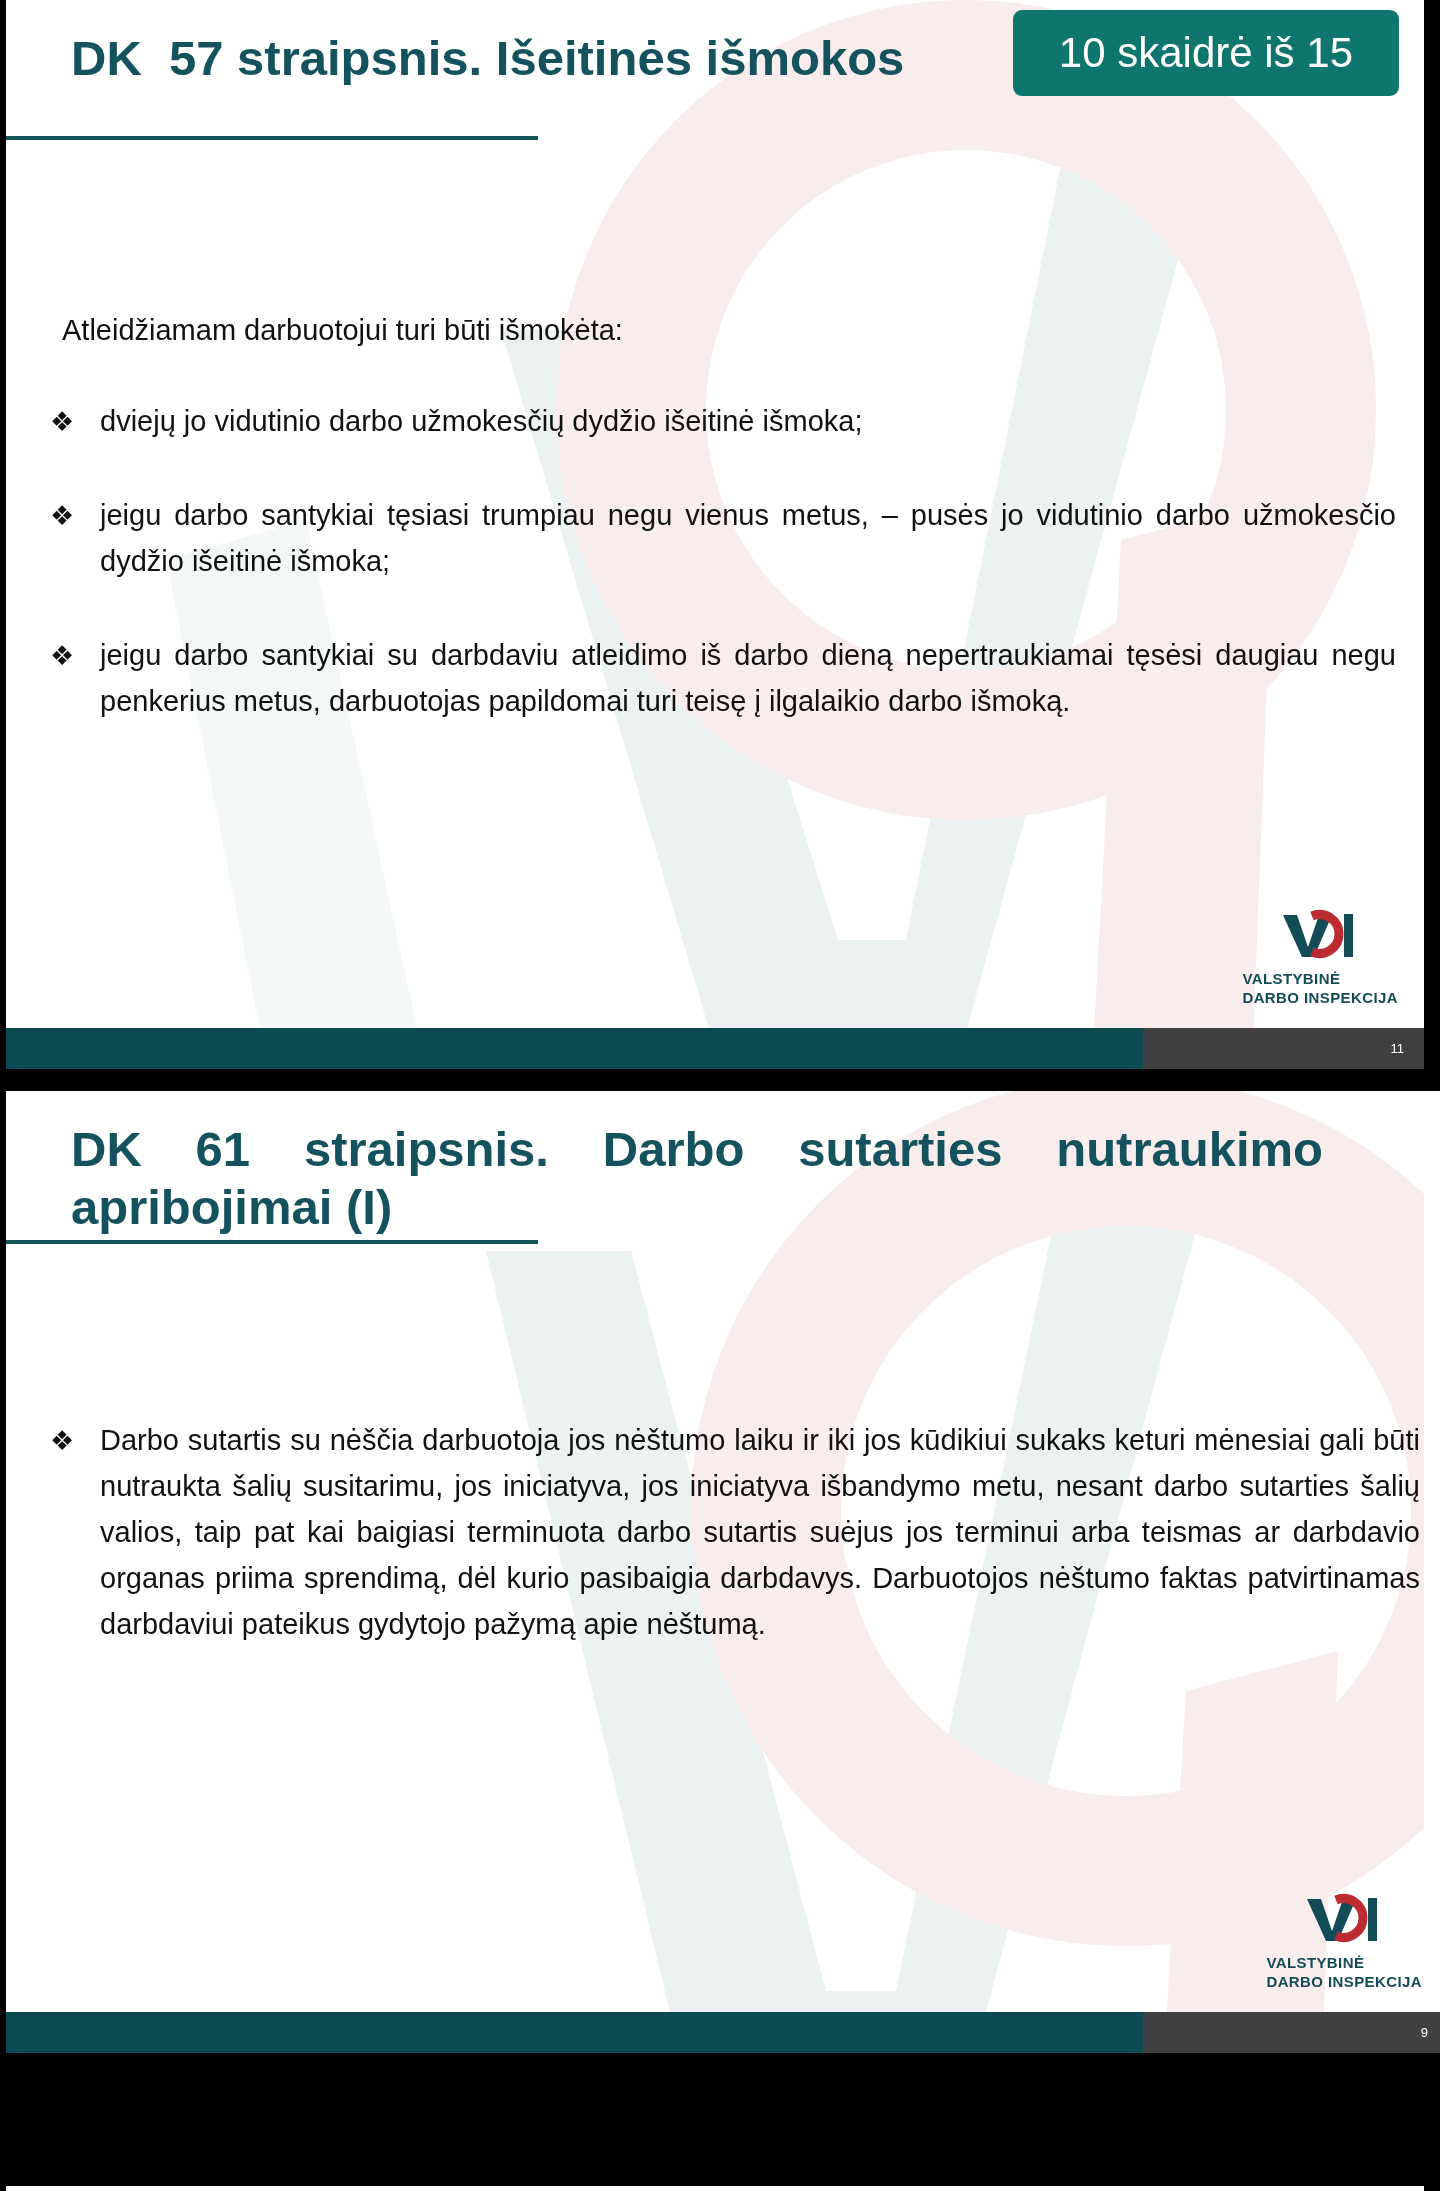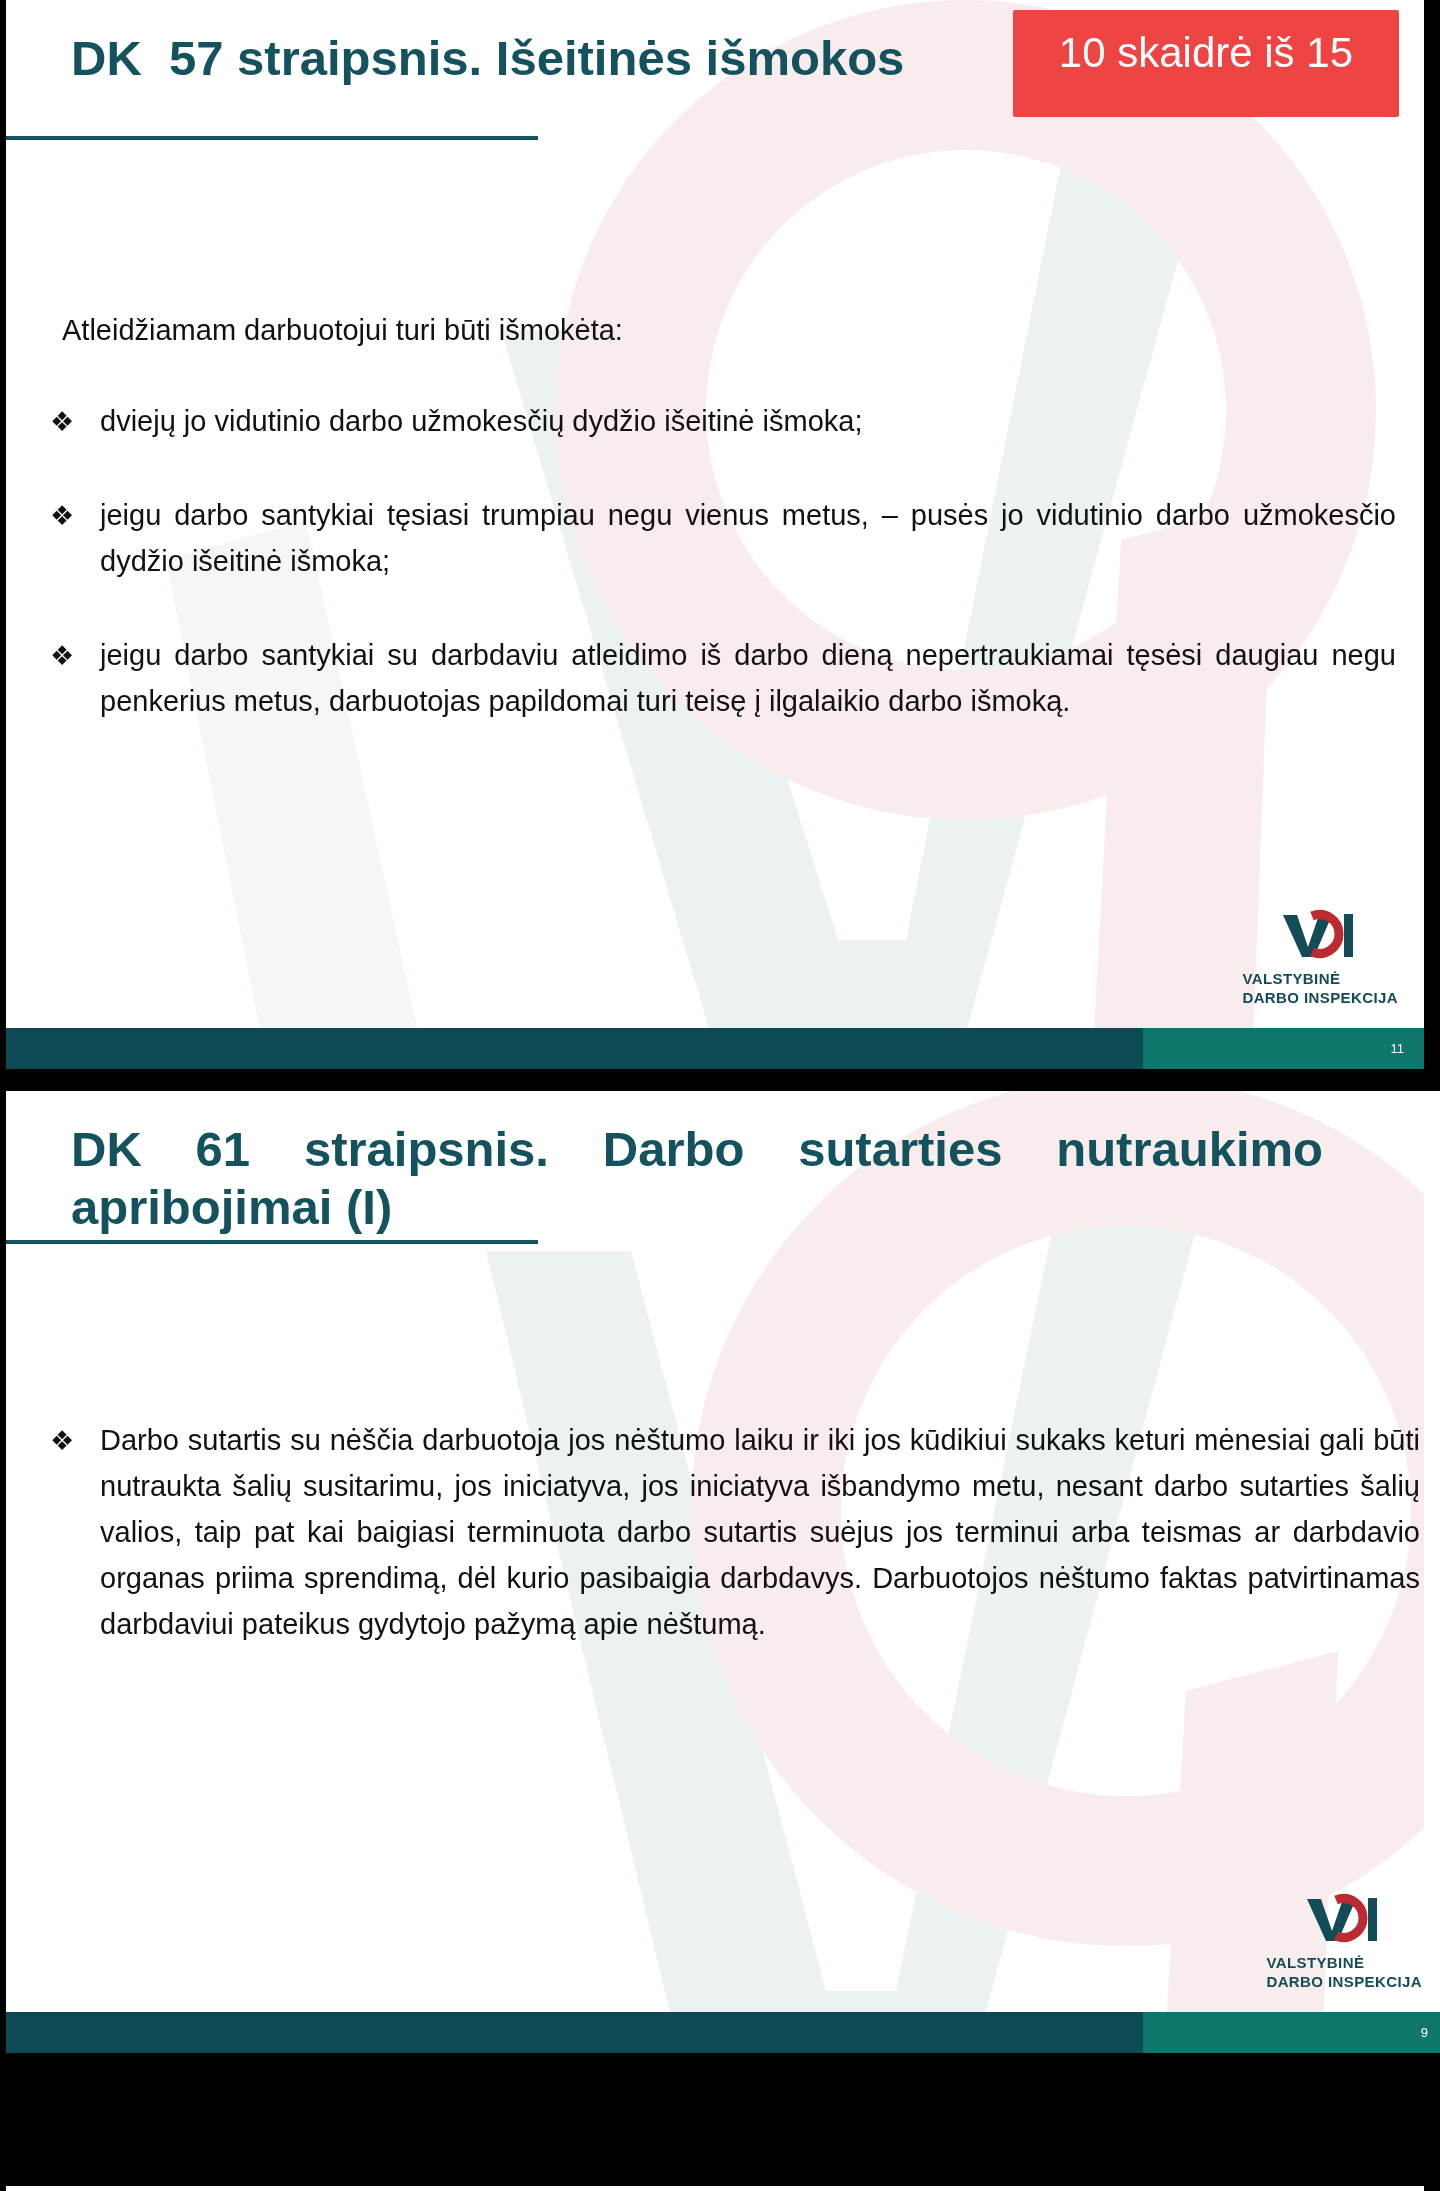--- a/index.html
+++ b/index.html
@@ -29,22 +29,22 @@
     color:#14525e;font-weight:bold;font-size:49px;line-height:58px;
     letter-spacing:0px;
   }
   .title-single{white-space:pre-wrap;}
   .title-justified{width:1252px;text-align:justify;}
   .title-rule{position:absolute;left:0;height:4px;width:532px;background:#14525e;}
   .slide-1 .title-rule{top:136px;}
   .slide-2 .title-rule{top:149px;}
 
   .counter-badge{
-    position:absolute;top:10px;right:25px;height:107px;
-    background:#ef4444;border-radius:2px;
+    position:absolute;top:10px;right:25px;height:86px;
+    background:#0f766e;border-radius:9px;
     color:#fff;font-size:42px;line-height:86px;padding:0 46px;
     white-space:nowrap;
   }
 
   .intro{
     position:absolute;left:44px;top:302px;margin:12px;
     font-size:29px;color:#111;
   }
   .bullets{
     position:absolute;left:44px;right:28px;
@@ -70,21 +70,21 @@
     color:#134c57;font-weight:bold;font-size:15px;line-height:19px;
     letter-spacing:0.4px;white-space:nowrap;
   }
 
   .slide-footer{
     position:absolute;left:0;right:0;bottom:0;height:41px;
     display:flex;
   }
   .footer-teal{width:1137px;background:#0d4a54;}
   .footer-red{
-    flex:1;background:#0f766e;
+    flex:1;background:#404040;
     display:flex;align-items:center;justify-content:flex-end;
     padding-right:20px;
     color:#fff;font-size:13px;
   }
 </style>
 </head>
 <body>
 
 <div class="page">
 

